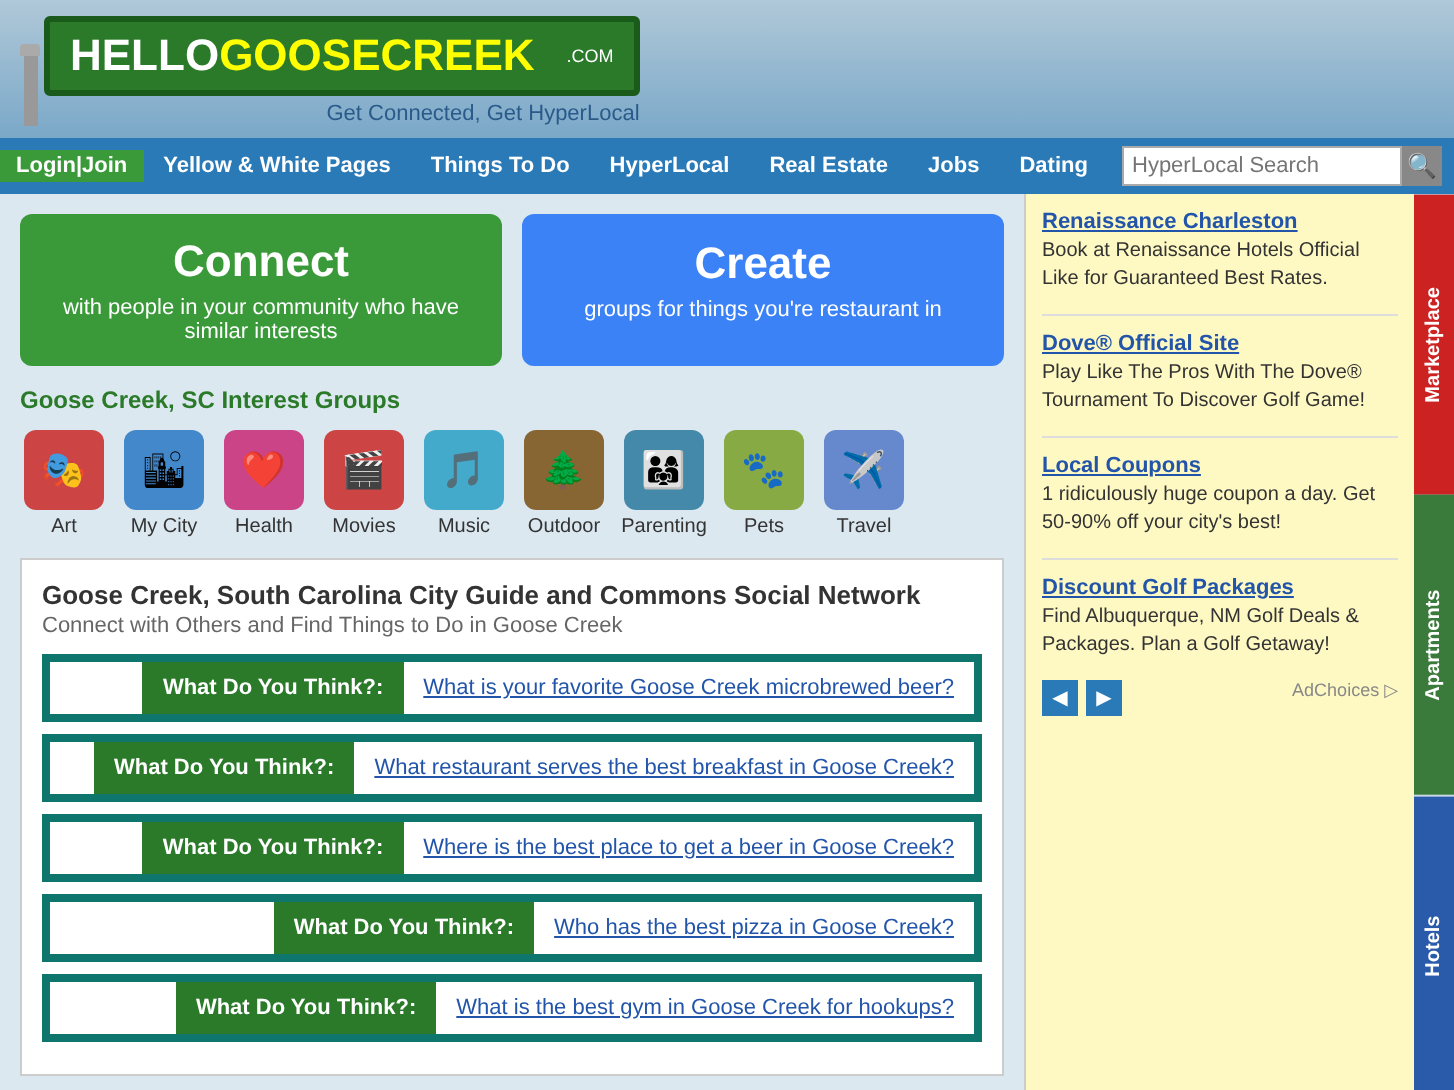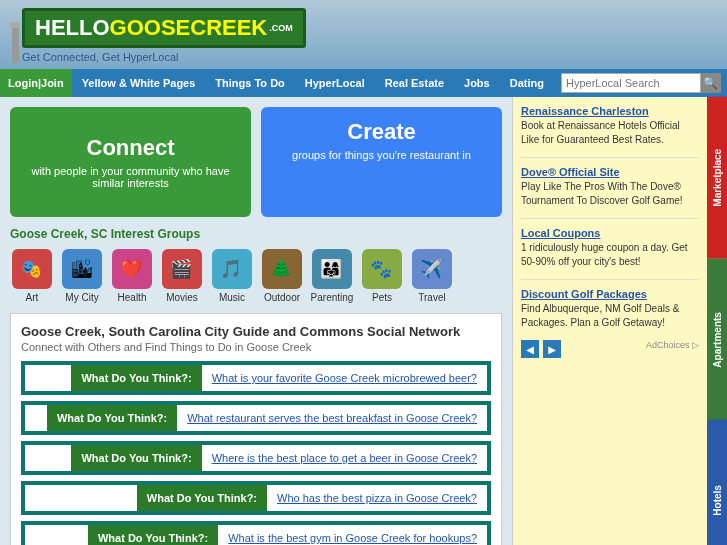--- a/index.html
+++ b/index.html
@@ -4,40 +4,40 @@
   <style>
     * { margin: 0; padding: 0; box-sizing: border-box; }
     body { font-family: Arial, Helvetica, sans-serif; font-size: 12px; background: #c8d8e8; width: 727px; }
 
     
     .header { background: linear-gradient(180deg, #b0c8d8 0%, #7aa8c8 100%); padding: 8px 10px 6px; display: flex; align-items: flex-end; }
     .street-sign { background: #2a7a2a; border: 3px solid #1a5a1a; border-radius: 3px; padding: 4px 10px; display: flex; align-items: center; }
     .street-sign .hello { color: white; font-size: 22px; font-weight: bold; }
     .street-sign .goosecreek { color: #ffff00; font-size: 22px; font-weight: bold; }
     .header-tagline { color: #2a5a8a; font-size: 11px; margin-top: 3px; text-align: center; }
-    .header-logo-wrap { display: flex; flex-direction: column; align-items: flex-start; }
+    .header-logo-wrap { display: flex; flex-direction: column; align-items: flex-end; }
     .pole-wrap { display: flex; flex-direction: column; align-items: center; margin-right: 2px; }
 
     
     .nav { background: #2a7ab8; display: flex; align-items: center; padding: 0; height: 28px; }
     .nav-item { color: white; font-size: 11px; font-weight: bold; padding: 0 10px; height: 28px; display: flex; align-items: center; cursor: pointer; white-space: nowrap; text-align: center; }
-    .nav-login { background: #3a9a3a; color: white; font-size: 11px; font-weight: bold; padding: 0 8px; height: 28px; display: flex; align-items: center; cursor: pointer; }
+    .nav-login { background: #3a9a3a; color: white; font-size: 11px; font-weight: bold; padding: 0 8px; height: 16px; display: flex; align-items: center; cursor: pointer; }
     .nav-spacer { flex: 1; }
     .nav-search-wrap { display: flex; align-items: center; padding-right: 6px; }
     .nav-search-input { height: 20px; width: 140px; font-size: 11px; padding: 0 4px; border: 1px solid #aaa; color: #f90; background: white; }
     .nav-search-btn { background: #888; border: none; height: 20px; width: 20px; cursor: pointer; display: flex; align-items: center; justify-content: center; color: white; font-size: 12px; }
 
     
     .main { display: flex; gap: 0; }
     .content { flex: 1; padding: 10px; background: #dce8f0; }
     .sidebar { width: 195px; background: #fef9c3; padding: 8px; border-left: 1px solid #ccc; }
 
     
     .connect-create { display: flex; gap: 10px; margin-bottom: 10px; }
-    .connect-box { background: #3a9a3a; border-radius: 6px; padding: 28px 16px; color: white; flex: 1; text-align: center; }
+    .connect-box { background: #3a9a3a; border-radius: 6px; padding: 11px 16px; color: white; flex: 1; text-align: center; }
     .connect-box h2 { font-size: 22px; font-weight: bold; margin-bottom: 4px; }
     .connect-box p { font-size: 11px; }
     .create-box { background: #3b82f6; border-radius: 6px; padding: 12px 16px; color: white; flex: 1; text-align: center; }
     .create-box h2 { font-size: 22px; font-weight: bold; margin-bottom: 4px; }
     .create-box p { font-size: 11px; }
 
     
     .interest-title { color: #2a7a2a; font-size: 12px; font-weight: bold; margin-bottom: 8px; }
     .interest-icons { display: flex; gap: 6px; flex-wrap: wrap; margin-bottom: 10px; }
     .interest-item { display: flex; flex-direction: column; align-items: center; width: 44px; }
@@ -85,21 +85,21 @@
 
   <div class="header">
     <div class="pole-wrap">
       <div style="width:10px; height:6px; background:#aaa; border-radius:2px 2px 0 0;"></div>
       <div style="width:7px; background:#999; height:35px;"></div>
     </div>
     <div class="header-logo-wrap">
       <div class="street-sign">
         <span class="hello" style="color:white; font-size:22px; font-weight:bold;">HELLO</span>
         <span class="goosecreek" style="color:#ffff00; font-size:22px; font-weight:bold;">GOOSECREEK</span>
-        <span style="color:white; font-size:9px; vertical-align:super; margin-left:2px;font-weight:bold;">.COM</span>
+        <span style="color:white; font-size:9px; vertical-align:super; margin-left:16px;">.COM</span>
       </div>
       <div class="header-tagline">Get Connected, Get HyperLocal</div>
     </div>
   </div>
 
   <div class="nav">
     <div class="nav-login">
       <span>Login</span>
         <span>|</span>
         <span>Join</span>

